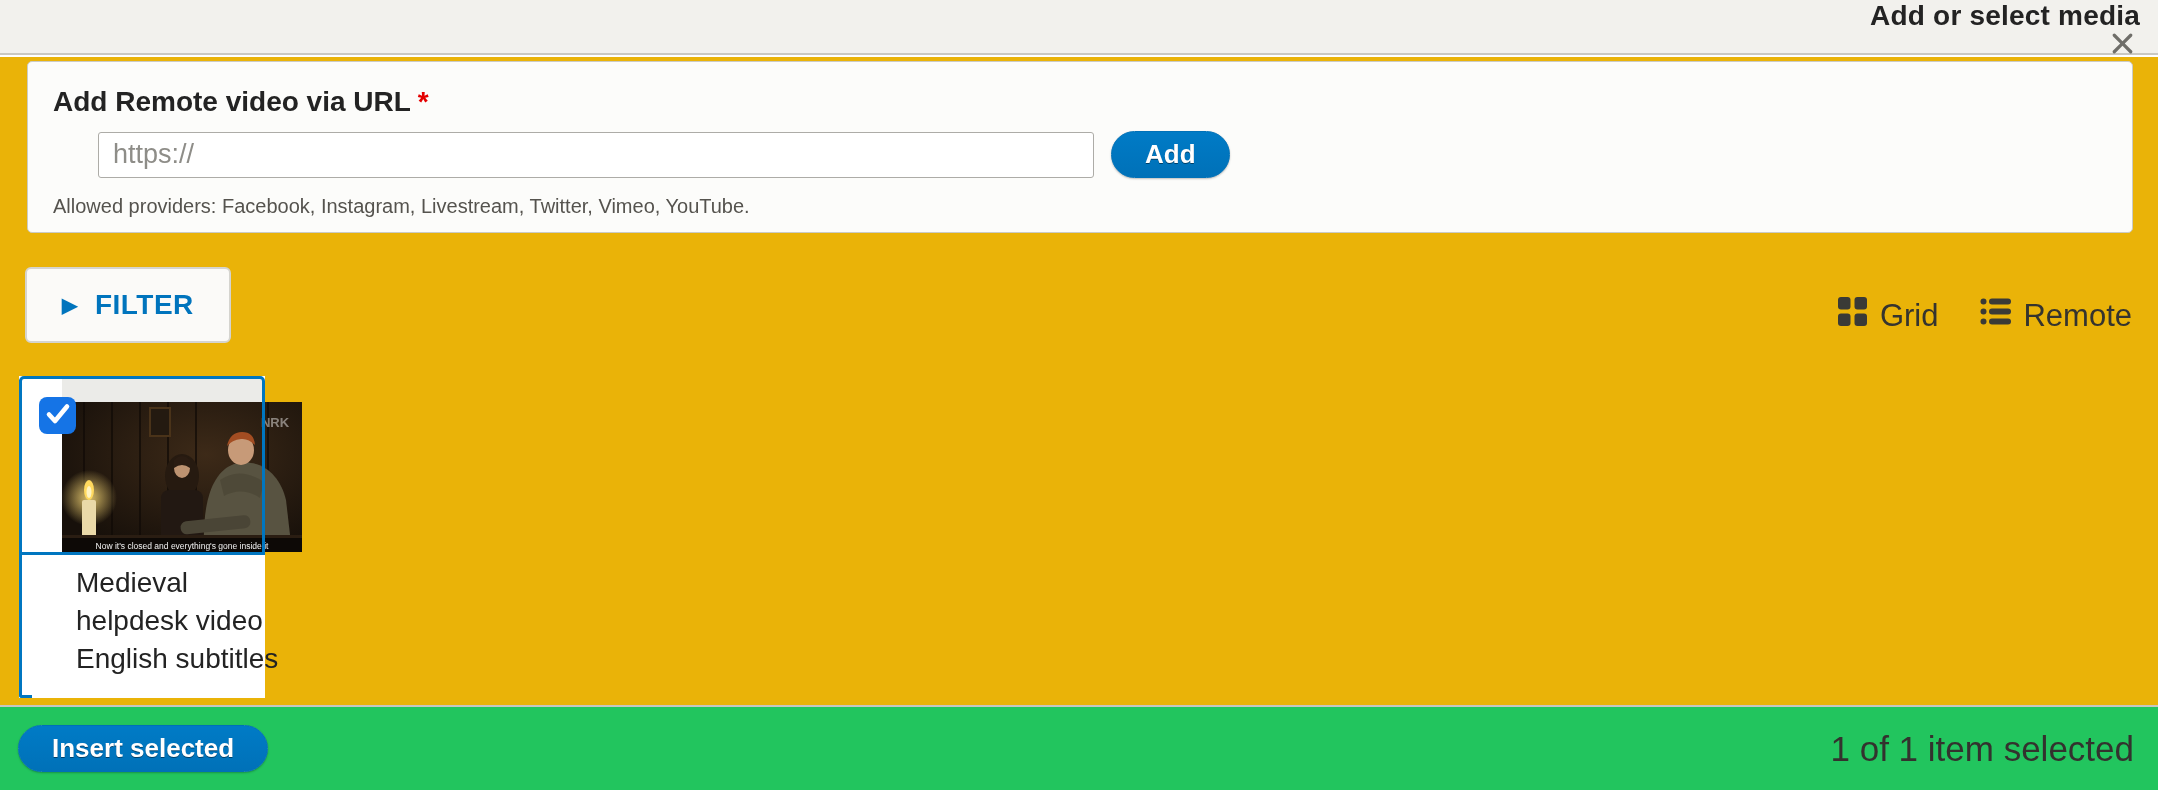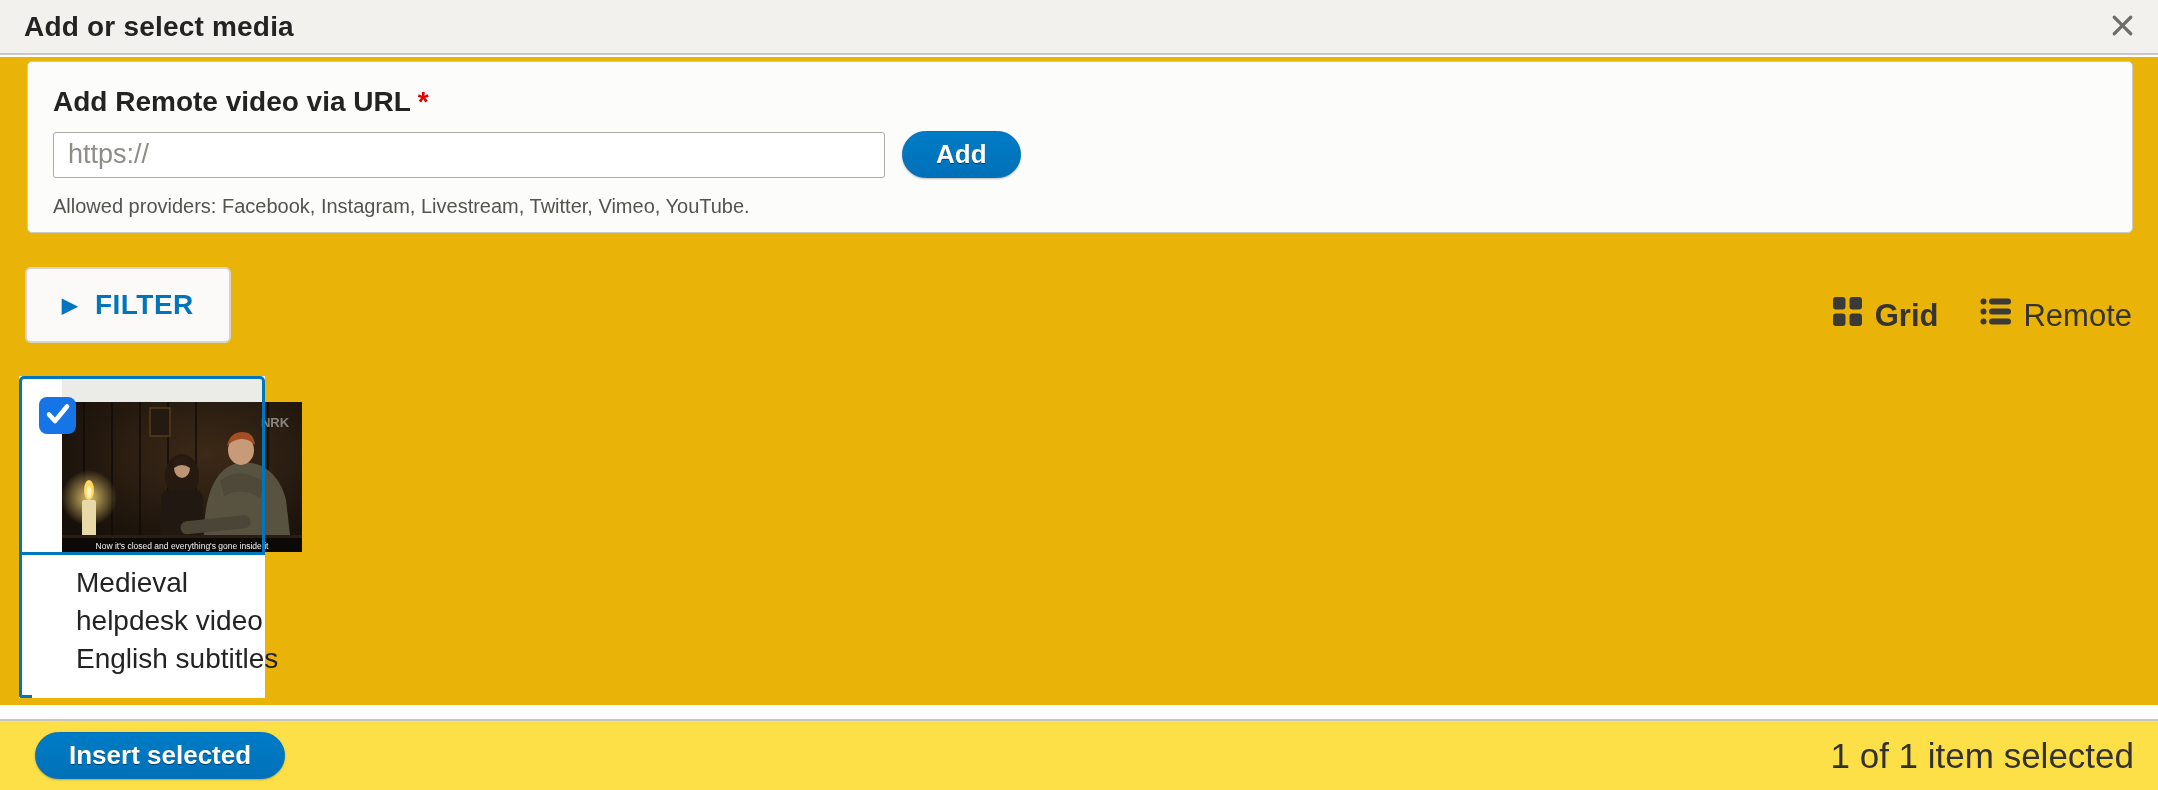--- a/index.html
+++ b/index.html
@@ -4,22 +4,23 @@
 <style>
   * { box-sizing: border-box; margin: 0; padding: 0; }
   html, body { width: 2158px; height: 790px; overflow: hidden; }
   body { font-family: "Liberation Sans", "DejaVu Sans", sans-serif; background: #fff; }
 
   .dialog { position: relative; width: 2158px; height: 790px; background: #fff; }
 
   
   .dialog-header {
     height: 55px; background: #f2f1ed; border-bottom: 2px solid #c9c8c2;
-    display: flex; align-items: center; justify-content: space-between;
+    display: flex; align-items: flex-end; justify-content: space-between;
     padding: 0 18px 0 24px;
+    flex-direction: column;
   }
   .dialog-title { font-size: 28px; font-weight: bold; color: #232323; letter-spacing: .2px; }
   .close-btn {
     background: none; border: none; cursor: pointer;
     color: #6f6e69; width: 36px; height: 36px; display: flex; align-items: center; justify-content: center;
   }
   .close-btn svg { width: 23px; height: 23px; fill: #6f6e69; }
 
   
   .dialog-body {
@@ -30,23 +31,23 @@
   
   .url-fieldset {
     margin-left: 2px; width: 2106px; height: 172px;
     background: #fcfcfa; border: 1px solid #cbcbc5; border-radius: 5px;
     padding: 24px 25px;
   }
   .url-label { font-size: 28px; font-weight: bold; color: #232323; }
   .req-marker { color: #e40000; font-weight: bold; font-size: 28px; margin-left: 7px; }
   .url-row { margin-top: 13px; display: flex; align-items: center; }
   .url-input {
-    width: 832px; height: 46px; border: 1px solid #adaca7; border-radius: 3px;
+    width: 996px; height: 46px; border: 1px solid #adaca7; border-radius: 3px;
     background: #fff; font-size: 27px; color: #333; padding: 0 14px;
-    font-family: "Liberation Sans", sans-serif; outline: none;
+    font-family: "Liberation Sans", sans-serif; outline: none; margin-left: 45px;
   }
   .url-input::placeholder { color: #8e8d88; }
   .btn-primary {
     margin-left: 17px; height: 47px; padding: 0 33px; border-radius: 24px;
     border: 1px solid #0071b8; background-image: linear-gradient(#007bc6, #0071b8);
     color: #fff; font-weight: bold; font-size: 26px; cursor: pointer;
     font-family: "Liberation Sans", sans-serif;
     text-shadow: 0 1px rgba(0,0,0,.45); box-shadow: 0 1px 2px rgba(0,0,0,.25);
   }
   .url-desc { margin-top: 17px; font-size: 20px; color: #55534e; }
@@ -62,21 +63,21 @@
     color: #0074bd; font-size: 28px; font-weight: bold; letter-spacing: .5px;
     font-family: "Liberation Sans", sans-serif;
   }
   .filter-arrow { font-size: 20px; color: #0074bd; }
   .view-toggles { display: flex; align-items: center; gap: 42px; margin-bottom: 8px; padding-right: 1px; }
   .view-toggle {
     display: inline-flex; align-items: center; gap: 12px; cursor: pointer;
     background: none; border: none; font-size: 31px; color: #35342f;
     font-family: "Liberation Sans", sans-serif;
   }
-  .view-toggle.active { font-weight: bold; }
+  .view-toggle.active { font-weight: normal; }
   .view-toggle svg { width: 31px; height: 31px; fill: #3a3a36; }
 
   
   .media-grid { margin-top: 33px; margin-left: -6px; display: flex; }
   .media-card { position: relative; width: 246px; cursor: pointer; background: #fff; padding-left: 40px; }
   .card-sel-outline {
     position: absolute; left: 0; top: 0; width: 246px; height: 179px;
     border: 3px solid #0076c0; border-radius: 5px 5px 0 0;
     pointer-events: none; z-index: 2;
   }
@@ -96,24 +97,24 @@
     display: flex; align-items: center; justify-content: center;
   }
   .media-checkbox svg { width: 26px; height: 26px; }
   .card-title {
     padding: 12px 6px 20px 17px; font-size: 28px; line-height: 38px; color: #232323;
     width: 246px;
   }
 
   
   .dialog-footer {
-    position: absolute; left: 0; right: 0; bottom: 0; height: 71px;
-    background: #fde047; border-top: 2px solid #c7c6c1;
+    position: absolute; left: 0; right: 0; bottom: 0; height: 85px;
+    background: #22c55e; border-top: 2px solid #c7c6c1;
     display: flex; align-items: center; justify-content: space-between;
-    padding: 0 24px 0 35px;
+    padding: 0 24px 0 18px;
   }
   .footer-status { font-size: 35px; color: #33322e; }
 </style>
 </head>
 <body>
 
 <div class="dialog">
 
   <div class="dialog-header">
     <span class="dialog-title">Add or select media</span>

